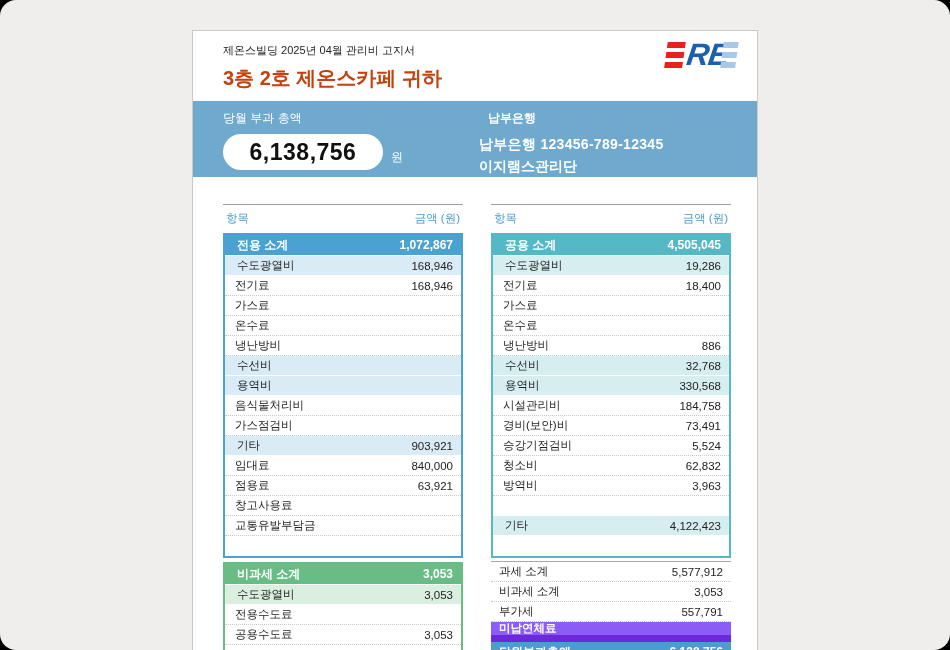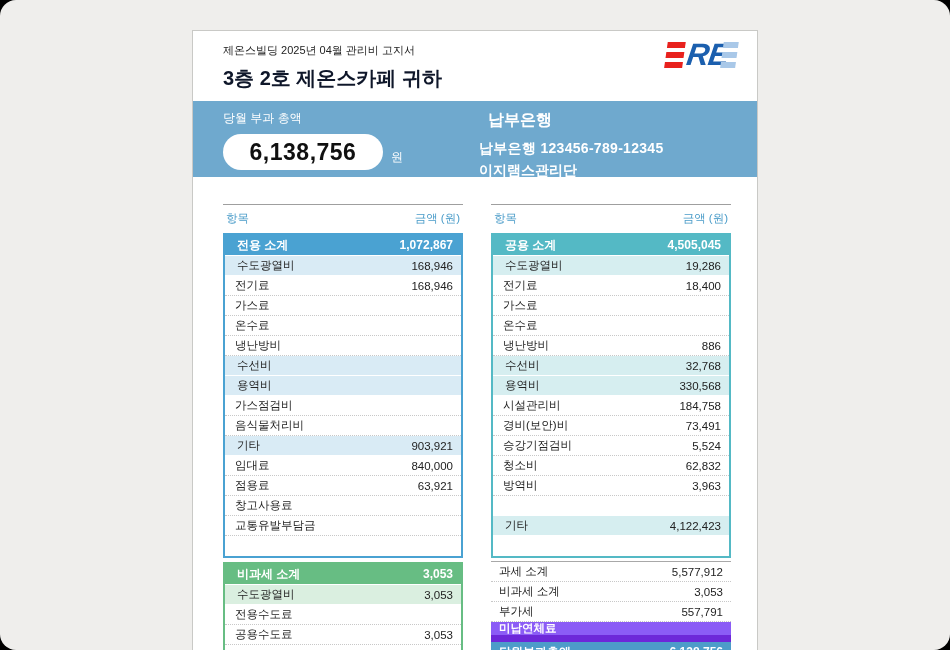--- a/index.html
+++ b/index.html
@@ -13,21 +13,21 @@
     position:relative; width:950px; height:650px;
     background:#EFEEEC; border-radius:16px; overflow:hidden;
   }
   
   .page {
     position:absolute; left:192px; top:30px; width:566px; height:660px;
     background:#fff; border:1px solid #c9c9c6;
   }
   .page-header { position:relative; padding:10px 30px 0 30px; height:70px; }
   .doc-subtitle { font-size:11px; color:#222; padding-top:2px; }
-  .doc-title { font-size:20px; font-weight:bold; color:#0f172a; margin-top:7px; }
+  .doc-title { font-size:20px; font-weight:bold; color:#c2410c; margin-top:7px; }
   
   .logo { position:absolute; right:20px; top:8px; display:flex; align-items:center; transform:skewX(-8deg); }
   .logo-bars { display:flex; flex-direction:column; gap:4px; }
   .logo-bars i { display:block; width:18px; height:6px; background:#E8211D; }
   .logo-text { font-size:31px; font-weight:800; font-style:italic; color:#1B5FAE; line-height:1; margin-left:3px; letter-spacing:-1px; }
   .logo-bars.ghost { margin-left:-6px; gap:4px; }
   .logo-bars.ghost i { background:#A9C8E8; width:15px; }
   
   .band {
     position:absolute; left:0; top:70px; width:100%; height:76px;
@@ -36,21 +36,21 @@
   .band-left { position:absolute; left:30px; top:9px; }
   .band-label { font-size:12px; font-weight:400; }
   .pill-row { display:flex; align-items:flex-end; margin-top:7px; }
   .pill {
     width:160px; height:36px; background:#fff; border-radius:18px;
     display:flex; align-items:center; justify-content:center;
   }
   .pill span { font-size:23px; font-weight:bold; color:#101010; letter-spacing:0.5px; }
   .won { font-size:12px; color:#fff; margin-left:8px; margin-bottom:4px; }
   .band-right { position:absolute; left:286px; top:9px; }
-  .bank-label { font-size:16px; font-weight:600; margin-left:9px; }
+  .bank-label { font-size:12px; font-weight:600; margin-left:9px; }
   .bank-account { font-size:14px; font-weight:600; margin-top:9px; letter-spacing:0.3px; }
   .bank-holder { font-size:14px; font-weight:600; margin-top:4px; }
   
   .col { position:absolute; top:173px; width:240px; }
   .col-left { left:30px; }
   .col-right { left:298px; }
   .colhead {
     display:flex; justify-content:space-between;
     border-top:1px solid #9f9f9f;
     padding:6px 3px 6px 3px; color:#4A9CC9; font-size:11.5px;
@@ -161,25 +161,25 @@
             </div>
             <div class="row cat">
               <span class="label">수선비</span>
               <span class="value"></span>
             </div>
             <div class="row cat">
               <span class="label">용역비</span>
               <span class="value"></span>
             </div>
             <div class="row item">
+              <span class="label">음식물처리비</span>
+              <span class="value"></span>
+            </div>
+            <div class="row item">
               <span class="label">가스점검비</span>
-              <span class="value"></span>
-            </div>
-            <div class="row item">
-              <span class="label">음식물처리비</span>
               <span class="value"></span>
             </div>
             <div class="row cat">
               <span class="label">기타</span>
               <span class="value">903,921</span>
             </div>
             <div class="row item">
               <span class="label">임대료</span>
               <span class="value">840,000</span>
             </div>

